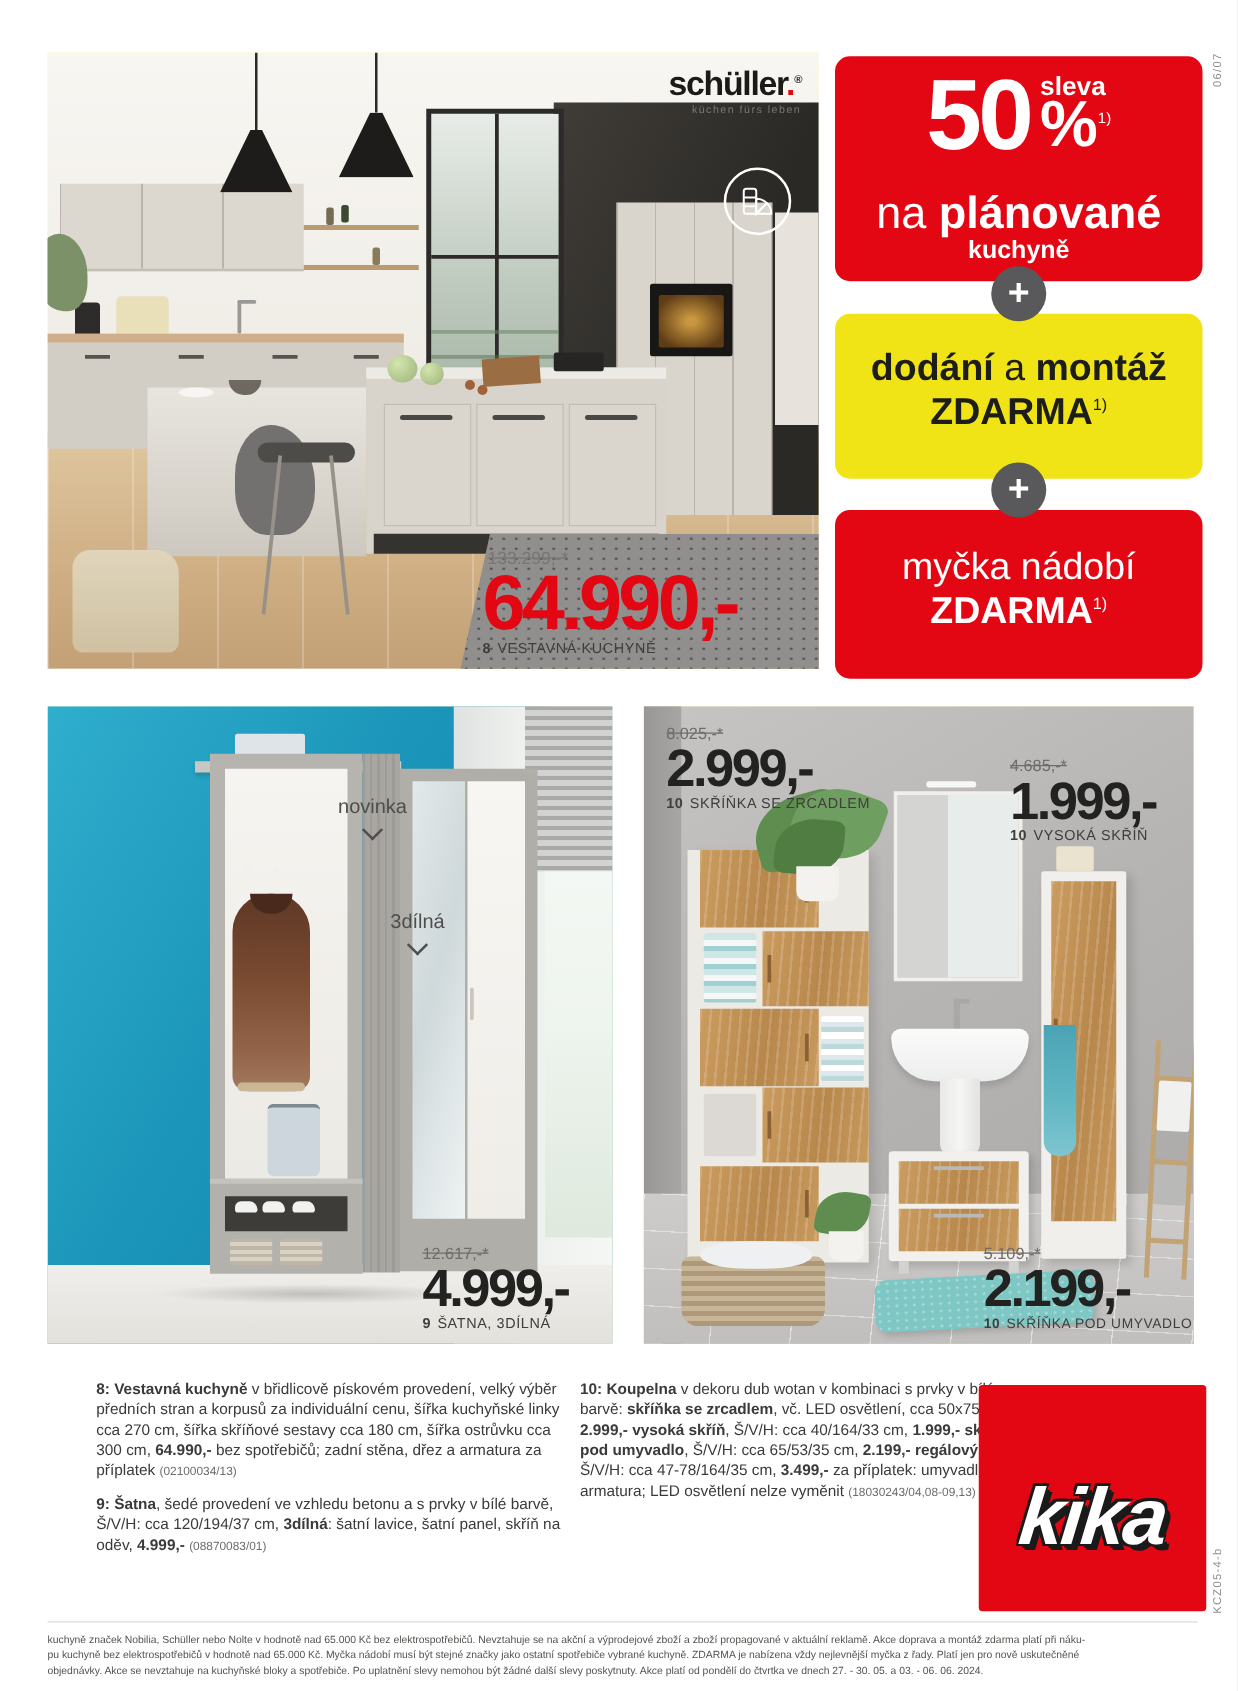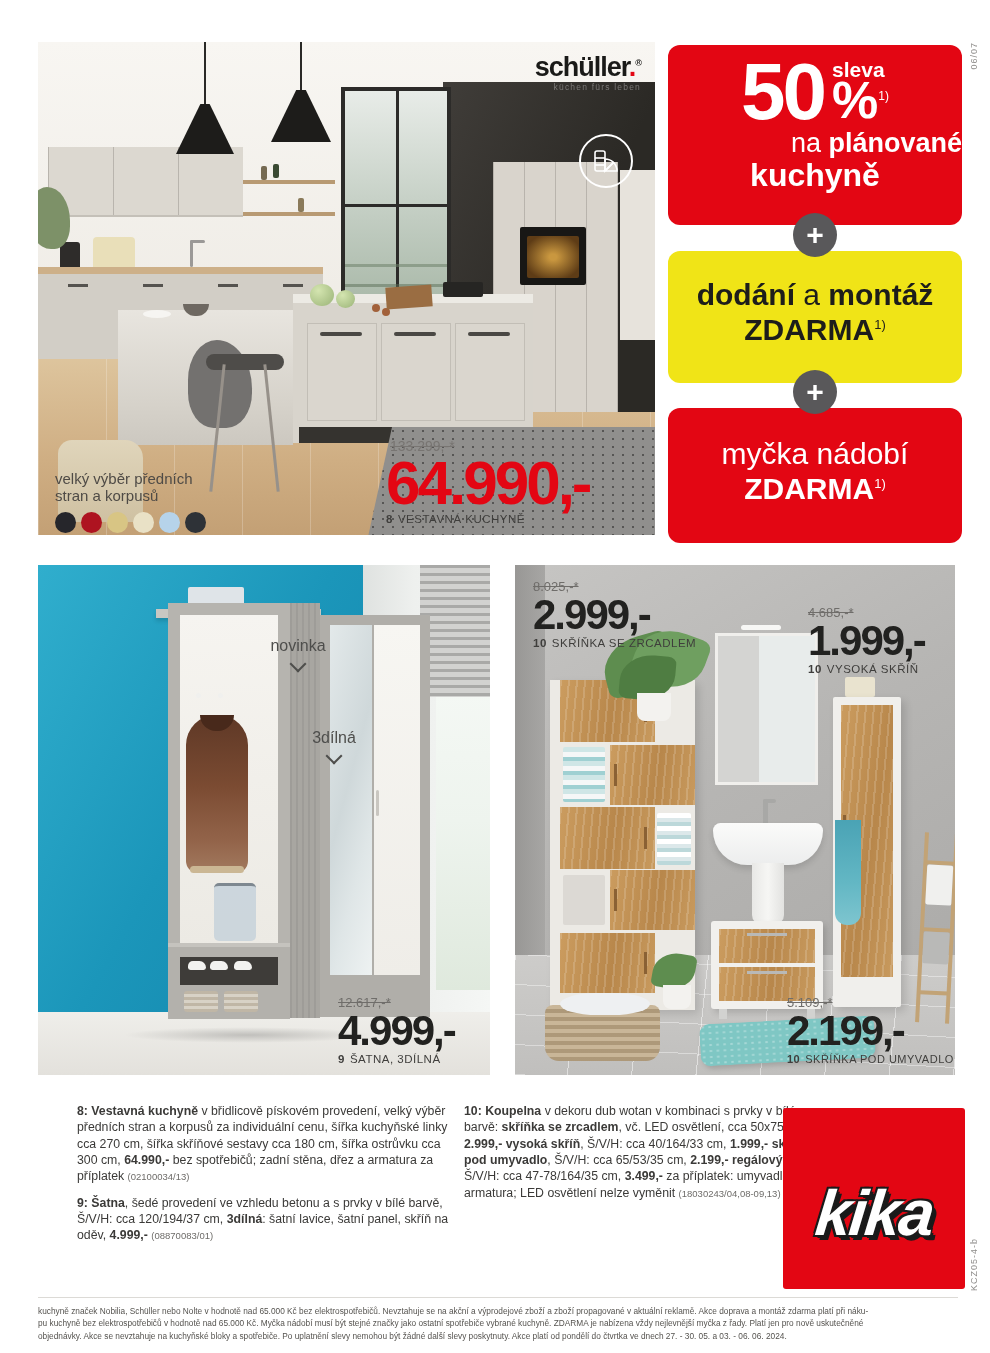--- a/index.html
+++ b/index.html
@@ -94,22 +94,22 @@
   .badge-yellow{background:#f0e417;color:#1d1d1b;}
   .badge1{top:0;height:180px;}
   .badge2{top:206px;height:132px;padding-top:0;}
   .badge3{top:363px;height:135px;}
   .b1-row{display:flex;justify-content:center;align-items:flex-start;gap:8px;padding-top:14px;}
   .b1-big{font-size:80px;font-weight:bold;line-height:.82;letter-spacing:-3px;}
   .b1-col{display:flex;flex-direction:column;align-items:flex-start;}
   .b1-sleva{font-size:21px;font-weight:bold;line-height:1;}
   .b1-pct{font-size:52px;font-weight:bold;line-height:.8;}
   .b1-fn{font-size:12px;font-weight:normal;}
-  .b1-l2{font-size:27px;margin-top:4px;line-height:1.1;text-align:right;}
-  .b1-l3{font-size:32px;font-weight:bold;line-height:1.1;}
+  .b1-l2{font-size:36px;margin-top:25px;line-height:1.1;}
+  .b1-l3{font-size:20px;font-weight:bold;line-height:1.1;}
   .b2-l1{font-size:30px;padding-top:27px;line-height:1.15;}
   .b2-l2{font-size:30px;font-weight:bold;line-height:1.15;}
   .b2-l2 sup,.b3-l2 sup{font-size:13px;font-weight:normal;}
   .b3-l1{font-size:30px;font-weight:normal;padding-top:29px;line-height:1.15;}
   .b3-l2{font-size:30px;font-weight:bold;line-height:1.15;}
   .plus{position:absolute;left:125px;width:44px;height:44px;border-radius:50%;background:#59585a;color:#fff;
     z-index:5;display:flex;align-items:center;justify-content:center;font-size:30px;font-weight:bold;line-height:1;}
   .plus1{top:168px;}.plus2{top:325px;}
 
   
@@ -293,34 +293,20 @@
     <div class="fan-icon">
       <svg width="30" height="30" viewBox="0 0 30 30">
         <rect x="4" y="5" width="10" height="20" rx="2" fill="none" stroke="#fff" stroke-width="1.6"></rect>
         <line x1="4" y1="12" x2="14" y2="12" stroke="#fff" stroke-width="1.6"></line>
         <line x1="4" y1="19" x2="14" y2="19" stroke="#fff" stroke-width="1.6"></line>
         <path d="M14 25 L26 25 A12 12 0 0 0 22.5 16.5 Z" fill="none" stroke="#fff" stroke-width="1.6"></path>
         <path d="M14 25 L22.5 16.5 A12 12 0 0 0 14 13 Z" fill="none" stroke="#fff" stroke-width="1.6"></path>
       </svg>
     </div>
 
-    <div class="swatch-block">
-      <div class="swatch-title">
-        <div>velký výběr předních</div>
-        <div>stran a korpusů</div>
-      </div>
-      <div class="swatch-row">
-        <div class="swatch" style="background-color: rgb(38, 38, 43);"></div>
-        <div class="swatch" style="background-color: rgb(174, 19, 32);"></div>
-        <div class="swatch" style="background-color: rgb(216, 197, 132);"></div>
-        <div class="swatch" style="background-color: rgb(233, 225, 198);"></div>
-        <div class="swatch" style="background-color: rgb(182, 211, 234);"></div>
-        <div class="swatch" style="background-color: rgb(46, 50, 55);"></div>
-      </div>
-    </div>
 
     <div class="price-block price-kitchen" style="left:348px;top:396px;">
       <div class="oldprice">133.299,-*</div>
       <div class="bigprice">64.990,-</div>
       <div class="itemline"><span class="itemno">8</span><span>VESTAVNÁ KUCHYNĚ</span></div>
     </div>
   </div>
 
   <div class="offers">
     <div class="badge badge-red badge1">

